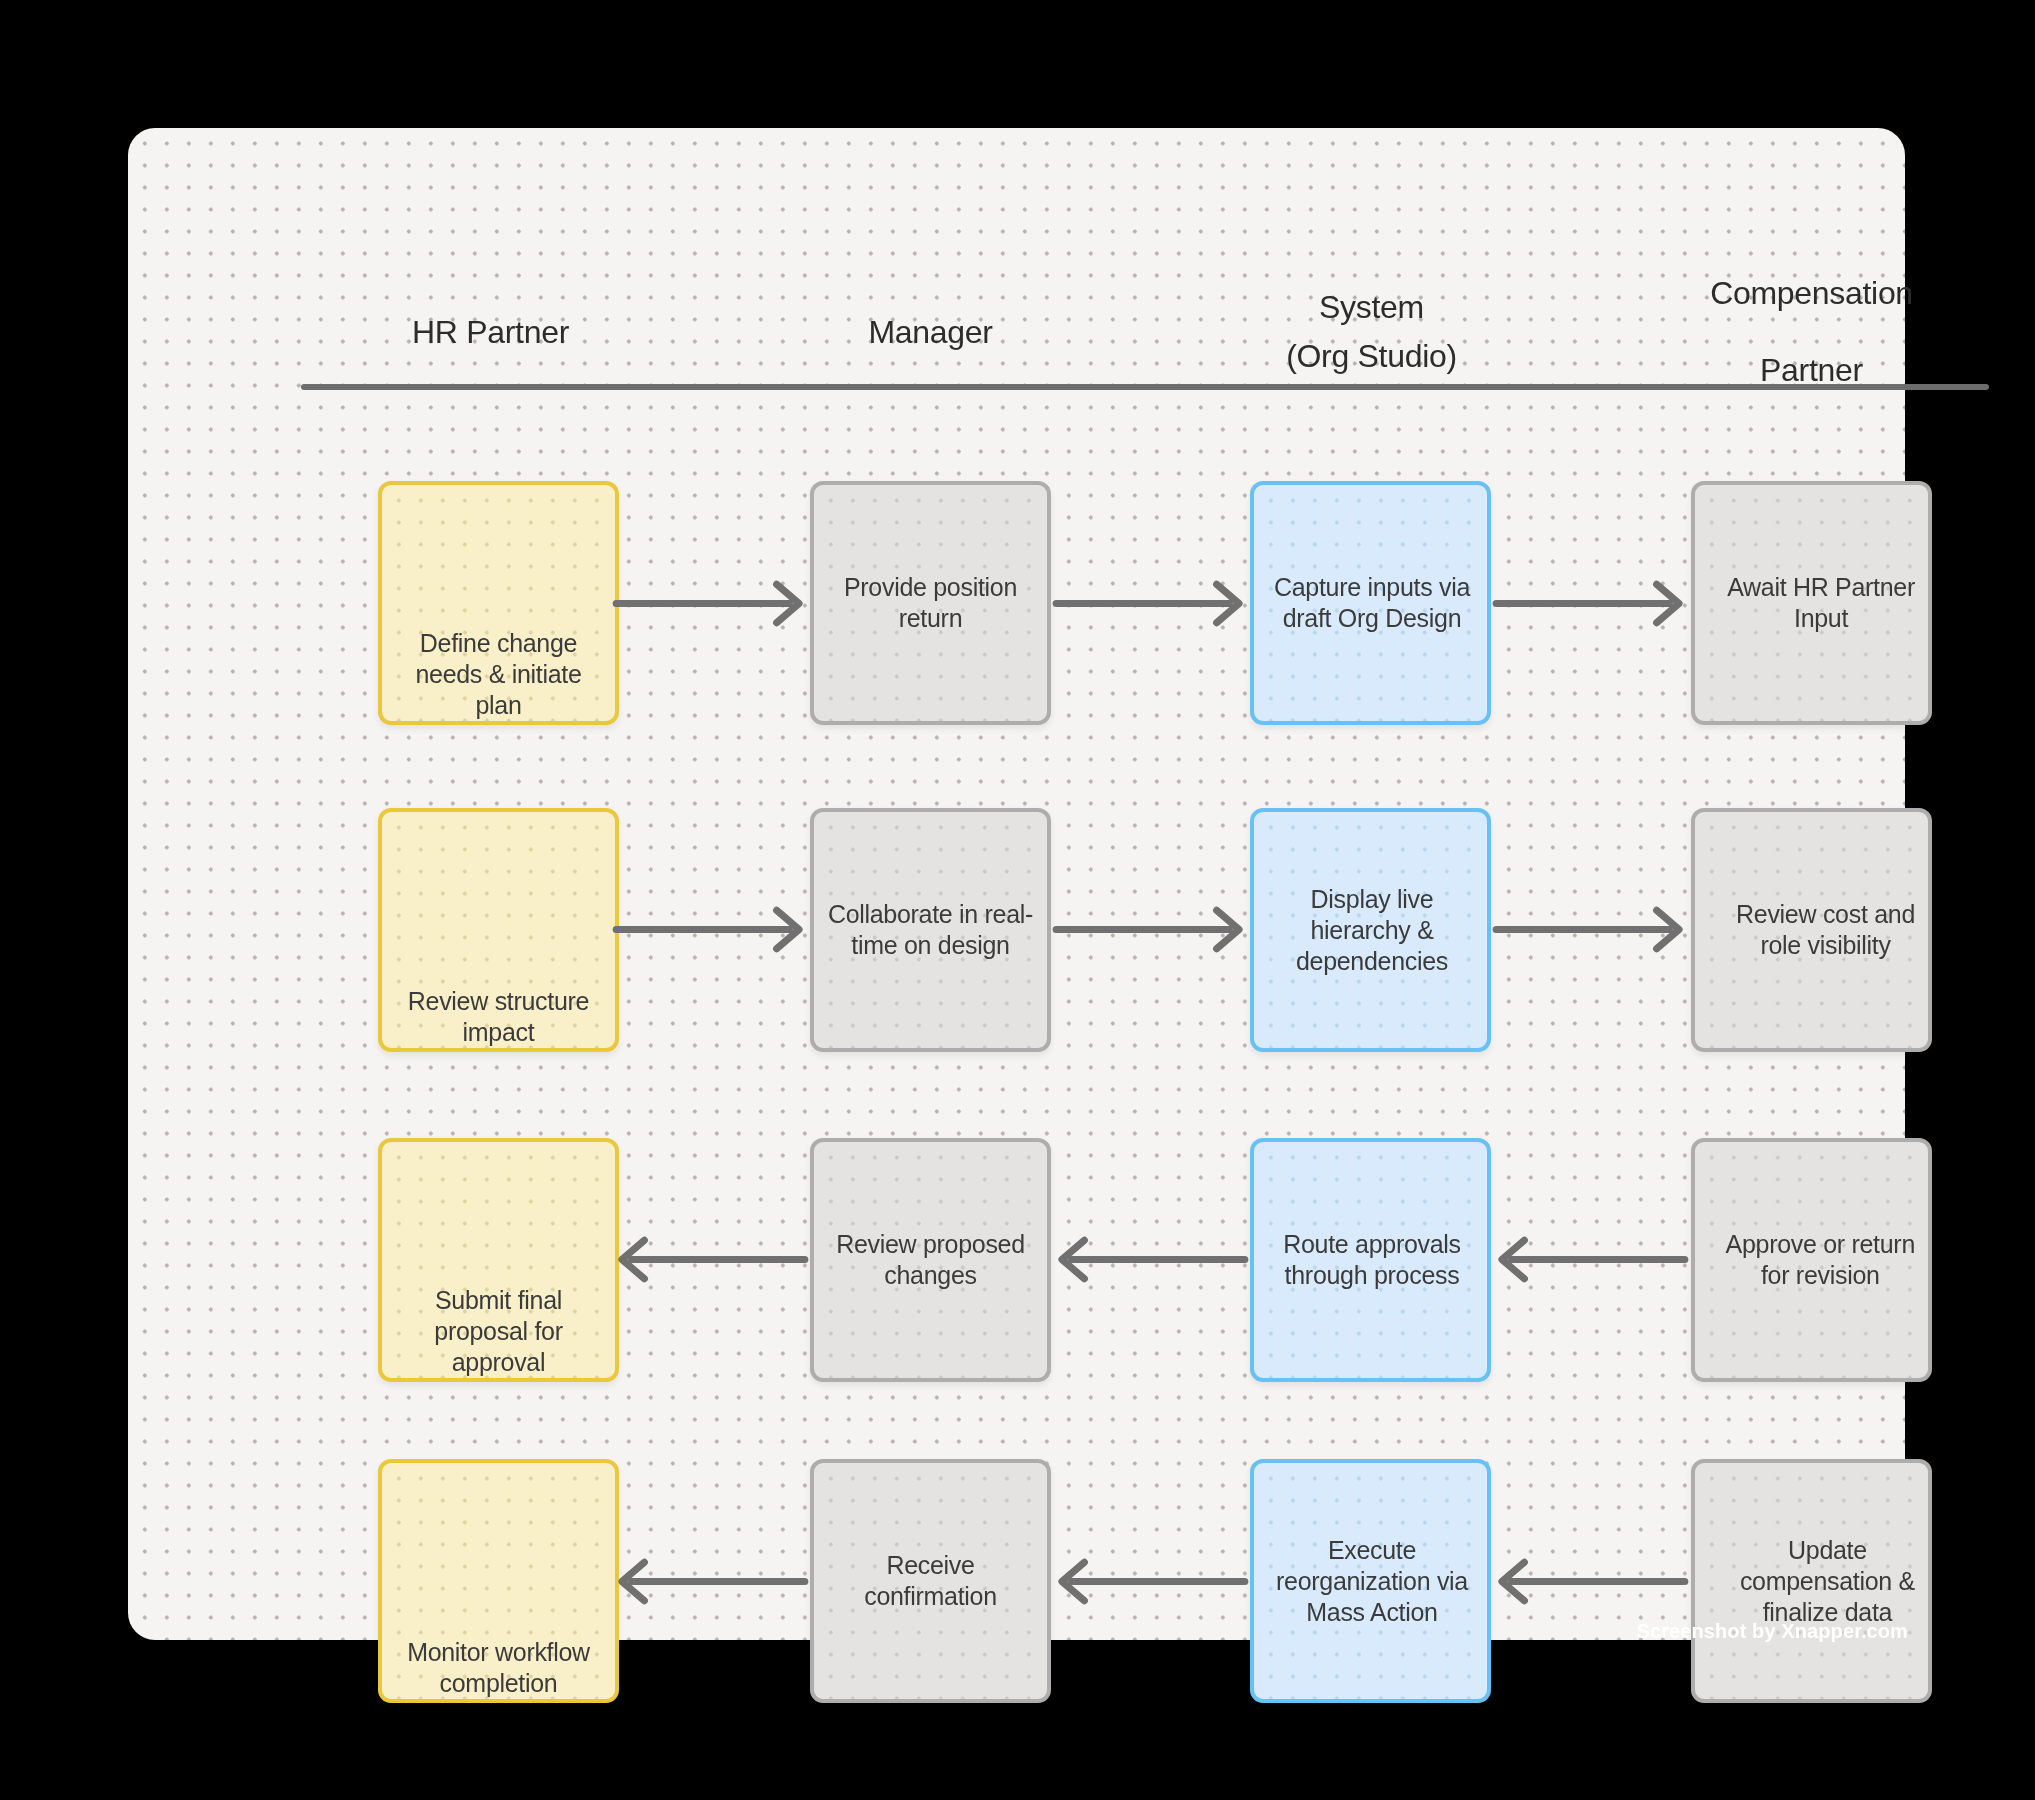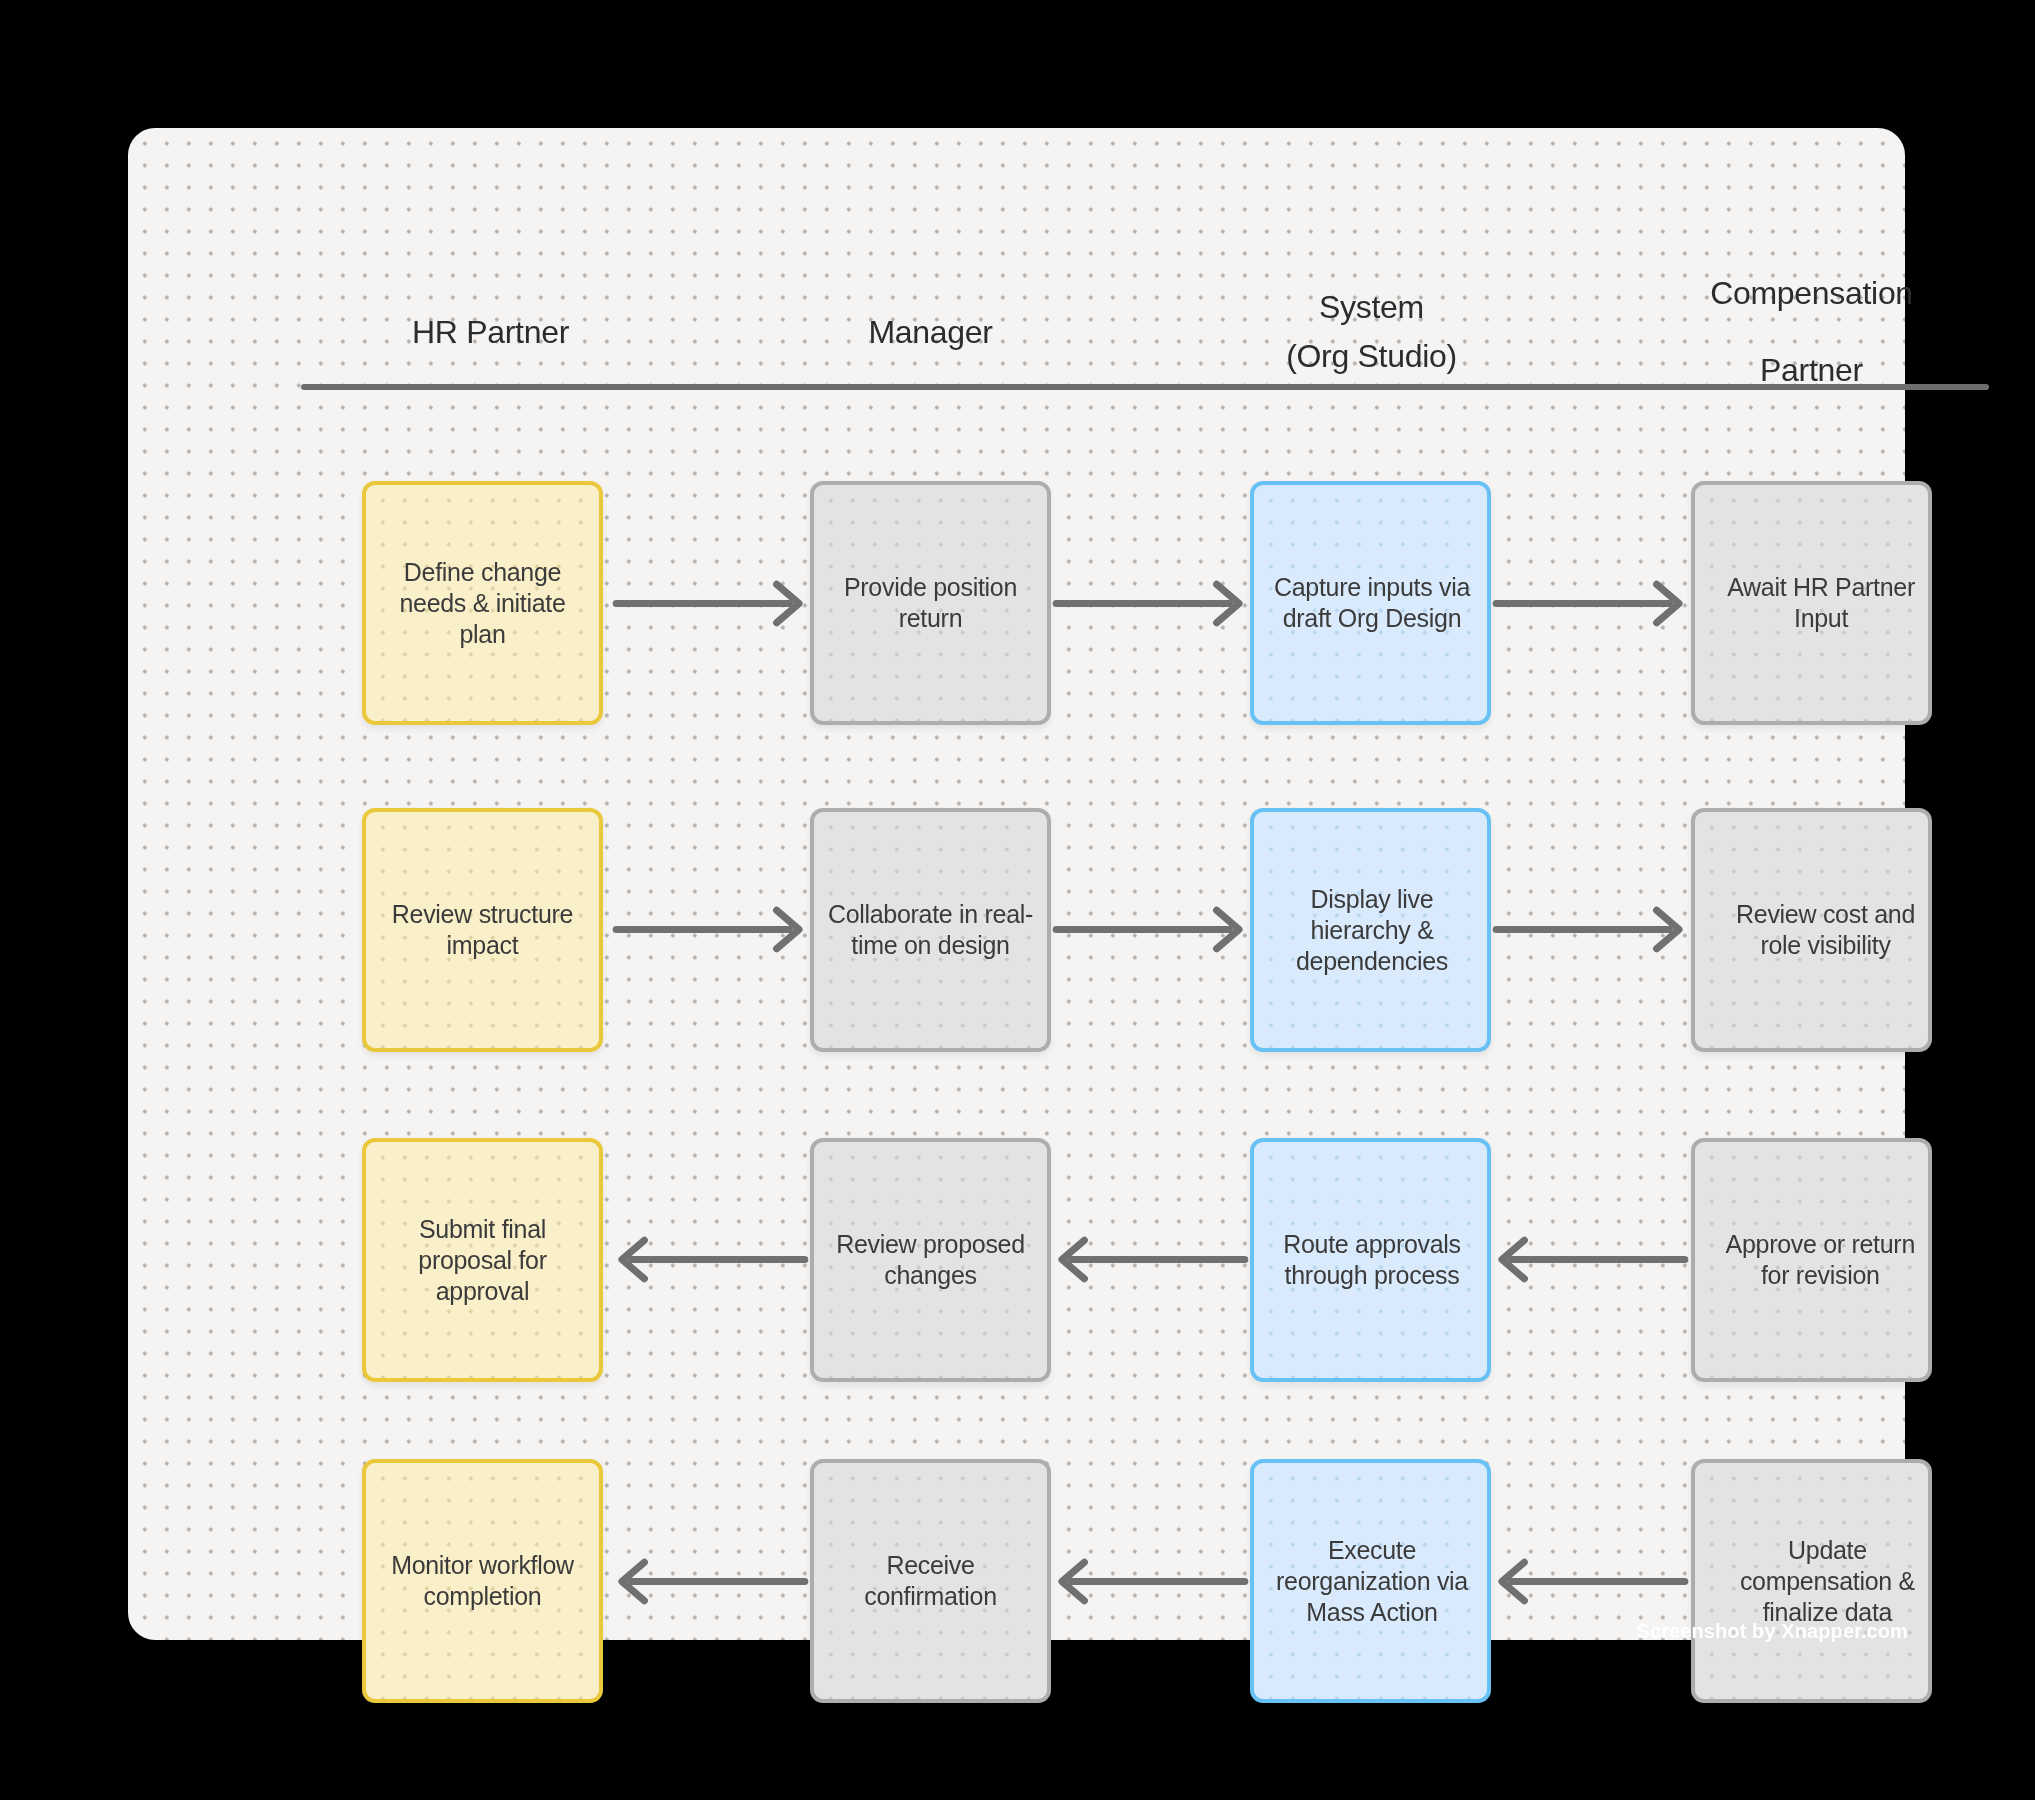--- a/index.html
+++ b/index.html
@@ -72,21 +72,21 @@
     padding: 0 13px;
     font-size: 25px;
     line-height: 31px;
     letter-spacing: -0.3px;
     color: #3b3b3b;
     white-space: pre-line;
     background-size: 22px 22px;
     background-position: 5.8px 4.5px;
     box-shadow: 0 3.9px 6.4px rgba(0,0,0,0.07);
   }
-  .col-1 { left: 234px; }
+  .col-1 { left: 250px; align-items: flex-end; }
   .col-2 { left: 682px; }
   .col-3 { left: 1122px; padding-left: 16px; }
   .col-4 { left: 1563px; justify-content: flex-end; }
   .row-1 { top: 353px; }
   .row-2 { top: 680px; }
   .row-3 { top: 1010px; }
   .row-4 { top: 1331px; }
   .style-yellow {
     background-color: #f9efc9;
     background-image: radial-gradient(circle, #e0d1a2 1.7px, transparent 2.1px);

